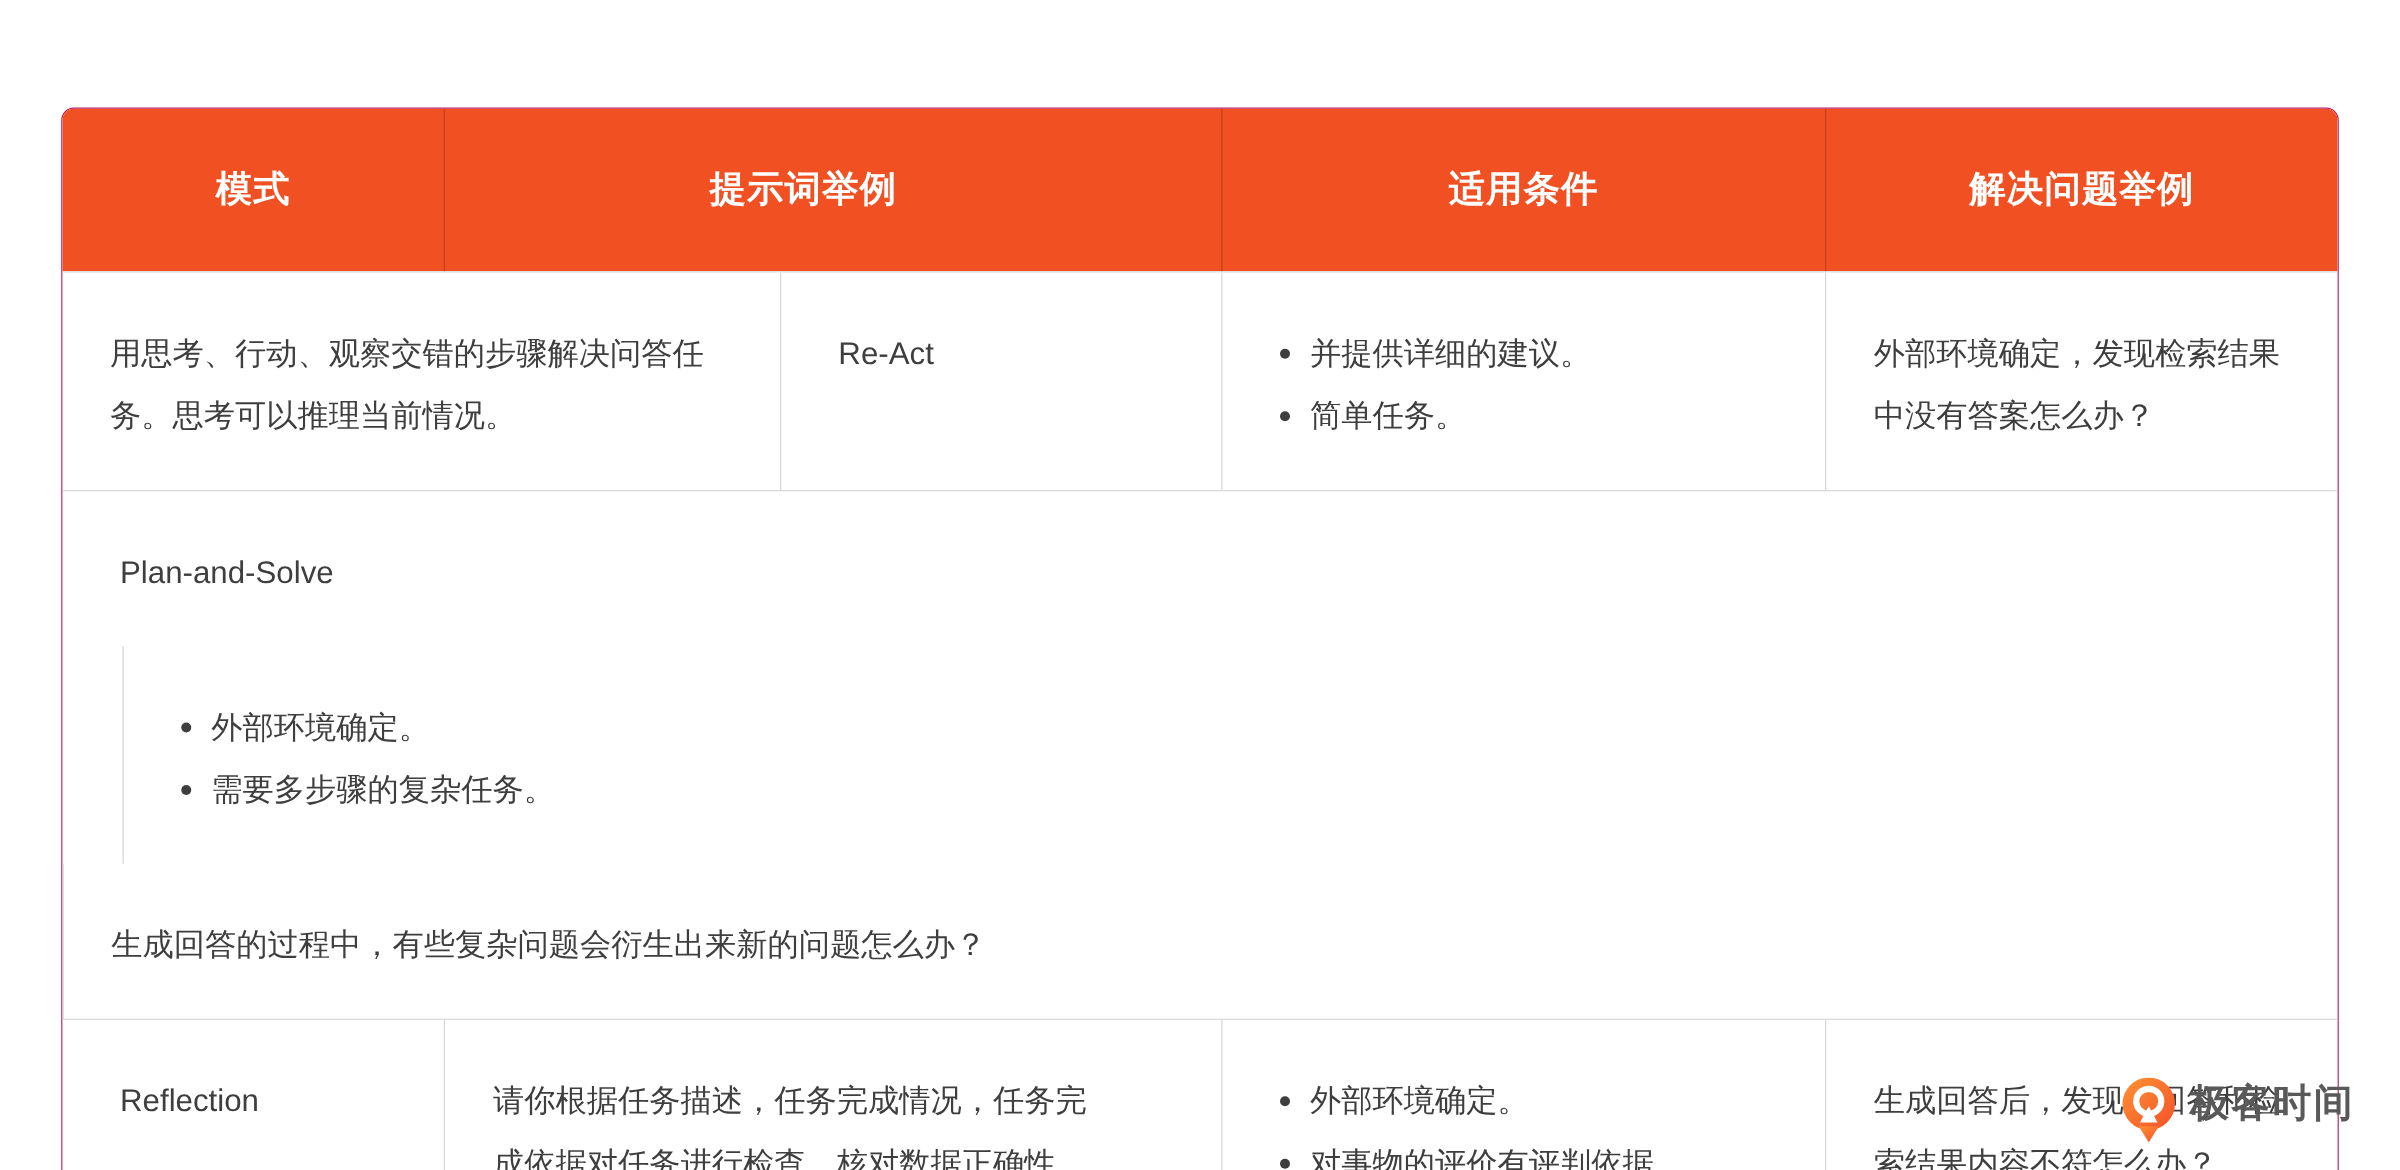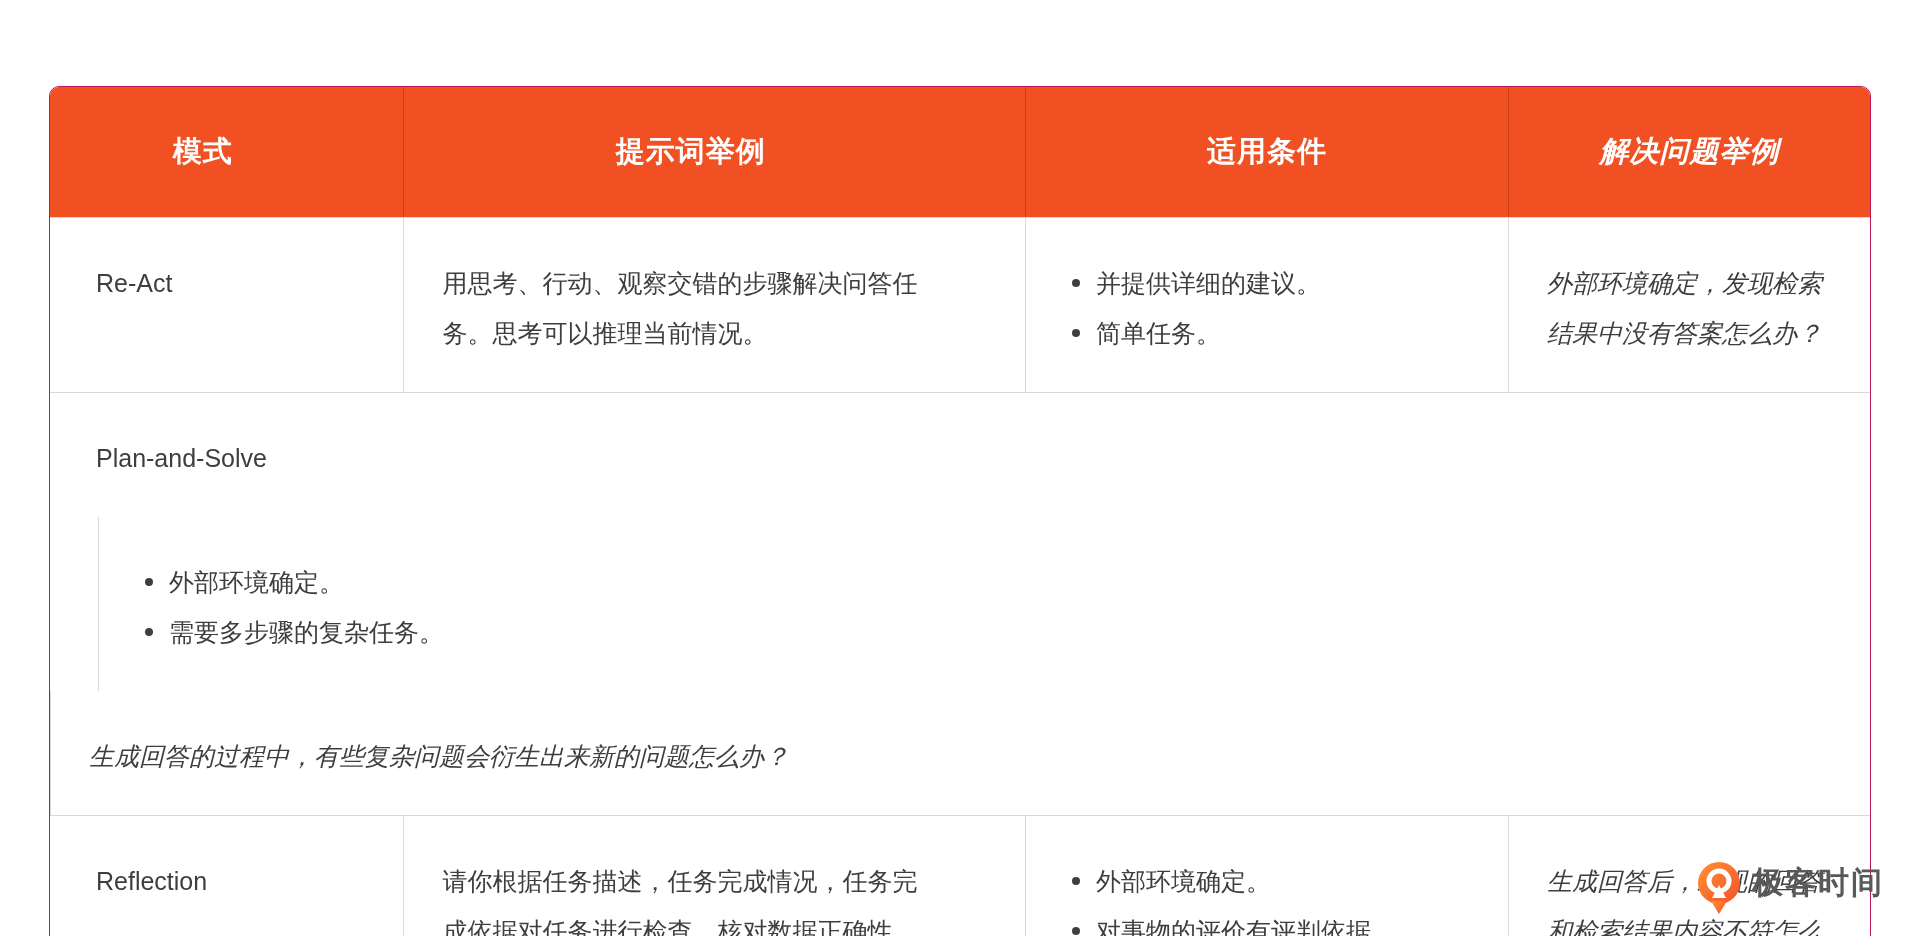--- a/index.html
+++ b/index.html
@@ -18,23 +18,23 @@
     width:1822px;
     border:1px solid #be185d;
     border-radius:10px;
     overflow:hidden;
     box-sizing:border-box;
     background:#ffffff;
   }
   .row { display:flex; width:100%; box-sizing:border-box; }
 
   .col-1 { width:16.78%; }
-  .col-2 { width:31.52%;margin-left:48px; }
+  .col-2 { width:31.52%; }
   .col-3 { width:26.54%;margin-left:48px; }
-  .col-4 { flex:1;font-style:italic; }
+  .col-4 { flex:1; }
 
   .header-row {
     background:#F15022;
     height:130px;
   }
   .header-cell {
     display:flex; align-items:center; justify-content:center;
     color:#ffffff;
     font-size:29px;
     font-weight:bold;
@@ -87,22 +87,22 @@
 <div class="table-wrap">
 
   <div class="row header-row">
     <div class="header-cell col-1">模式</div>
     <div class="header-cell col-2">提示词举例</div>
     <div class="header-cell col-3">适用条件</div>
     <div class="header-cell col-4">解决问题举例</div>
   </div>
 
   <div class="row body-row row-1">
+    <div class="cell col-2">用思考、行动、观察交错的步骤解决问答任务。思考可以推理当前情况。</div>
     <div class="cell mode-cell col-1">Re-Act</div>
-    <div class="cell col-2">用思考、行动、观察交错的步骤解决问答任务。思考可以推理当前情况。</div>
     <div class="cell col-3">
       <ul class="cond-list">
         <li>并提供详细的建议。</li>
         <li>简单任务。</li>
       </ul>
     </div>
     <div class="cell col-4">外部环境确定，发现检索结果中没有答案怎么办？</div>
   </div>
 
   <div class="row body-row row-2">

